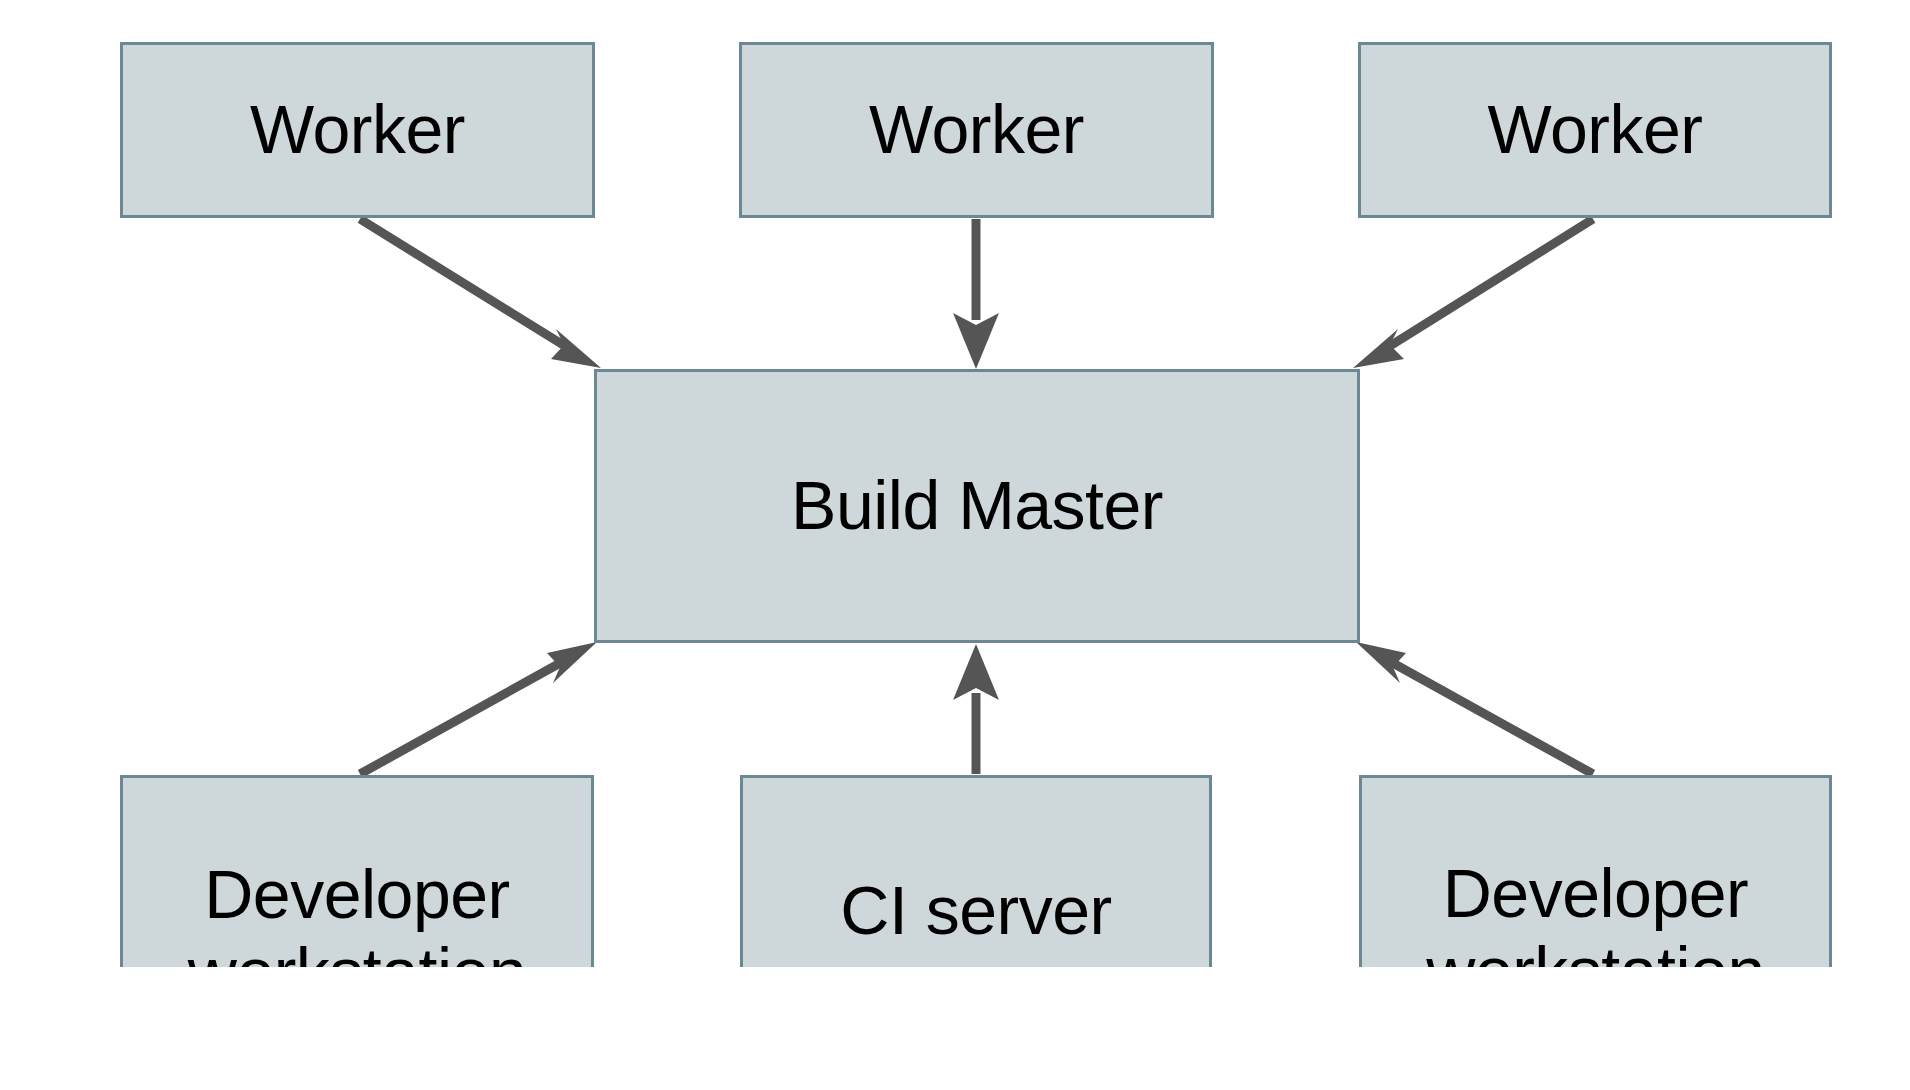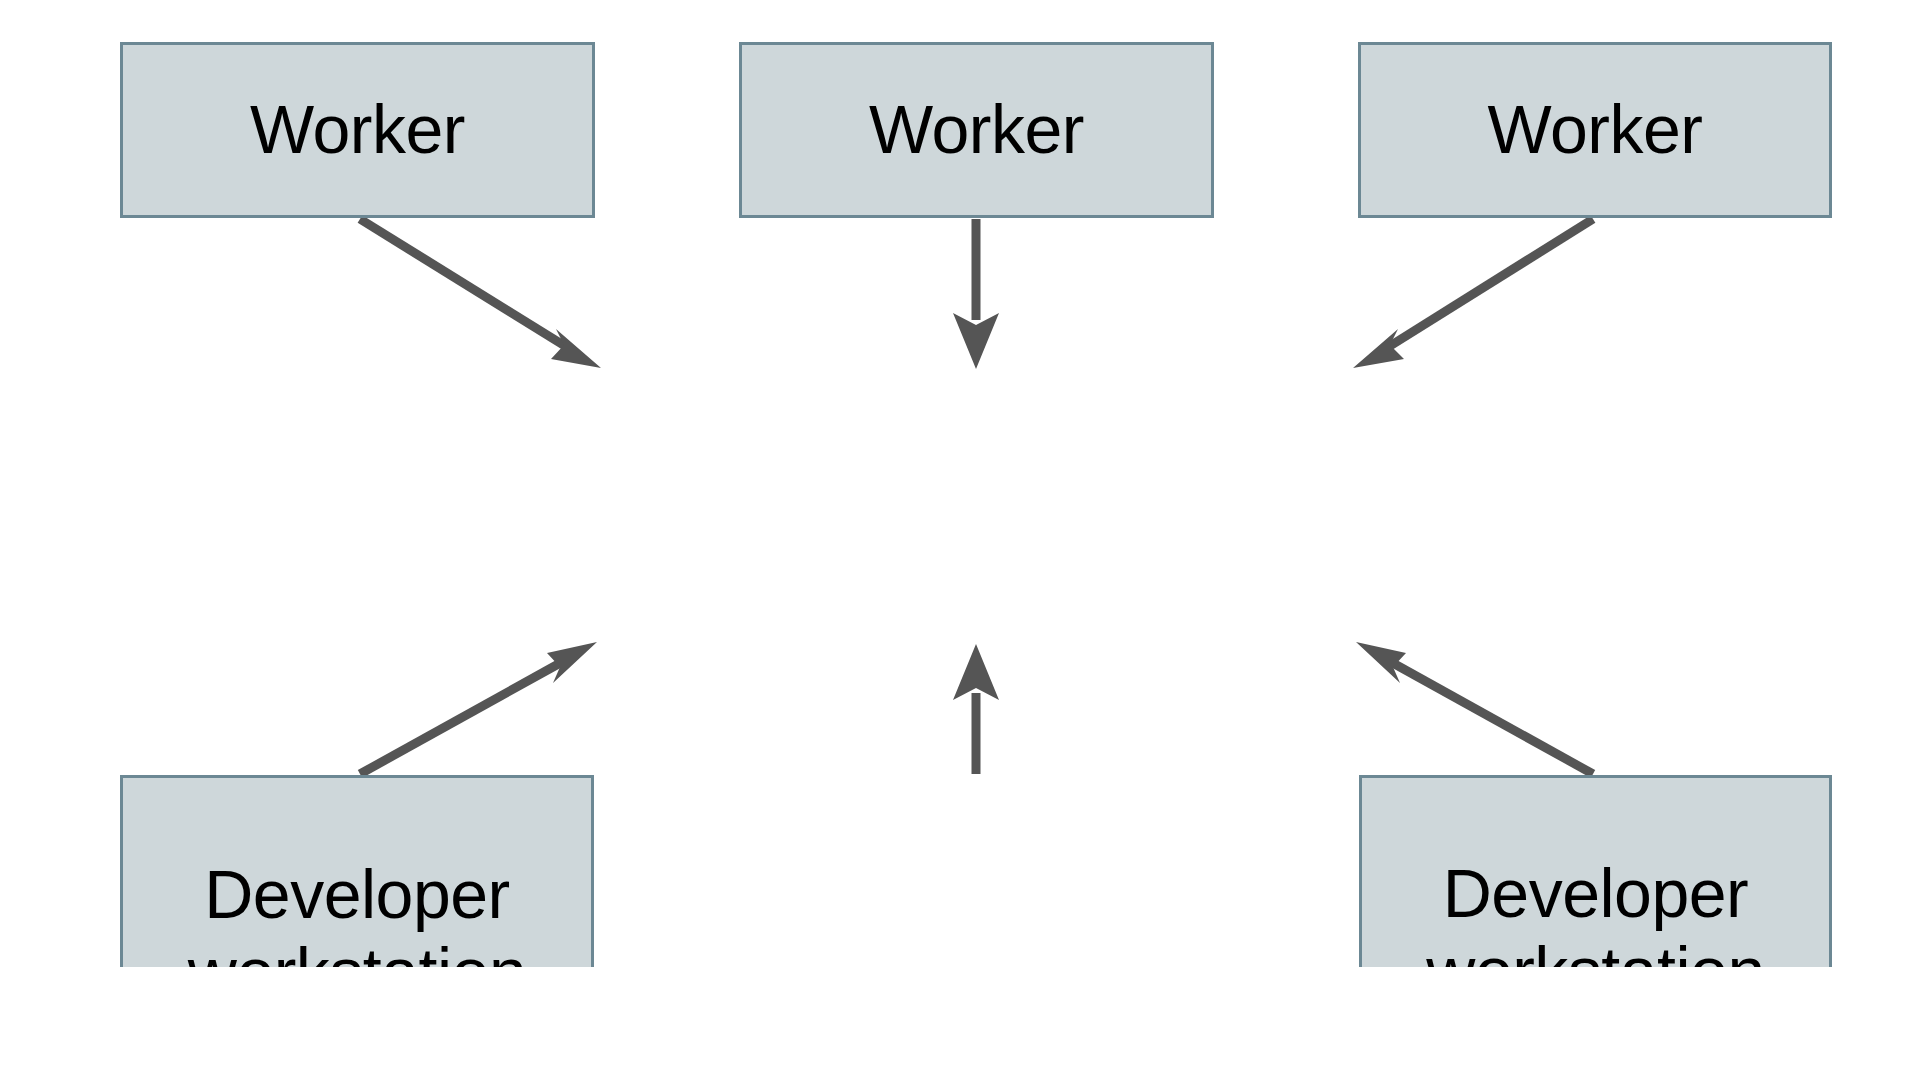--- a/index.html
+++ b/index.html
@@ -102,25 +102,31 @@
   </div>
 
   <div class="node node-worker" id="node-worker-2">
     <span class="node-label">Worker</span>
   </div>
 
   <div class="node node-worker" id="node-worker-3">
     <span class="node-label">Worker</span>
   </div>
 
+  <div class="node node-master" id="node-build-master">
+    <span class="node-label">Build Master</span>
+  </div>
 
   <div class="node node-dev" id="node-dev-left">
     <span class="node-label">Developer
 workstation</span>
   </div>
 
+  <div class="node node-ci" id="node-ci-server">
+    <span class="node-label">CI server</span>
+  </div>
 
   <div class="node node-dev" id="node-dev-right">
     <span class="node-label">Developer
 workstation</span>
   </div>
 
 </div>
 
 </body></html>

